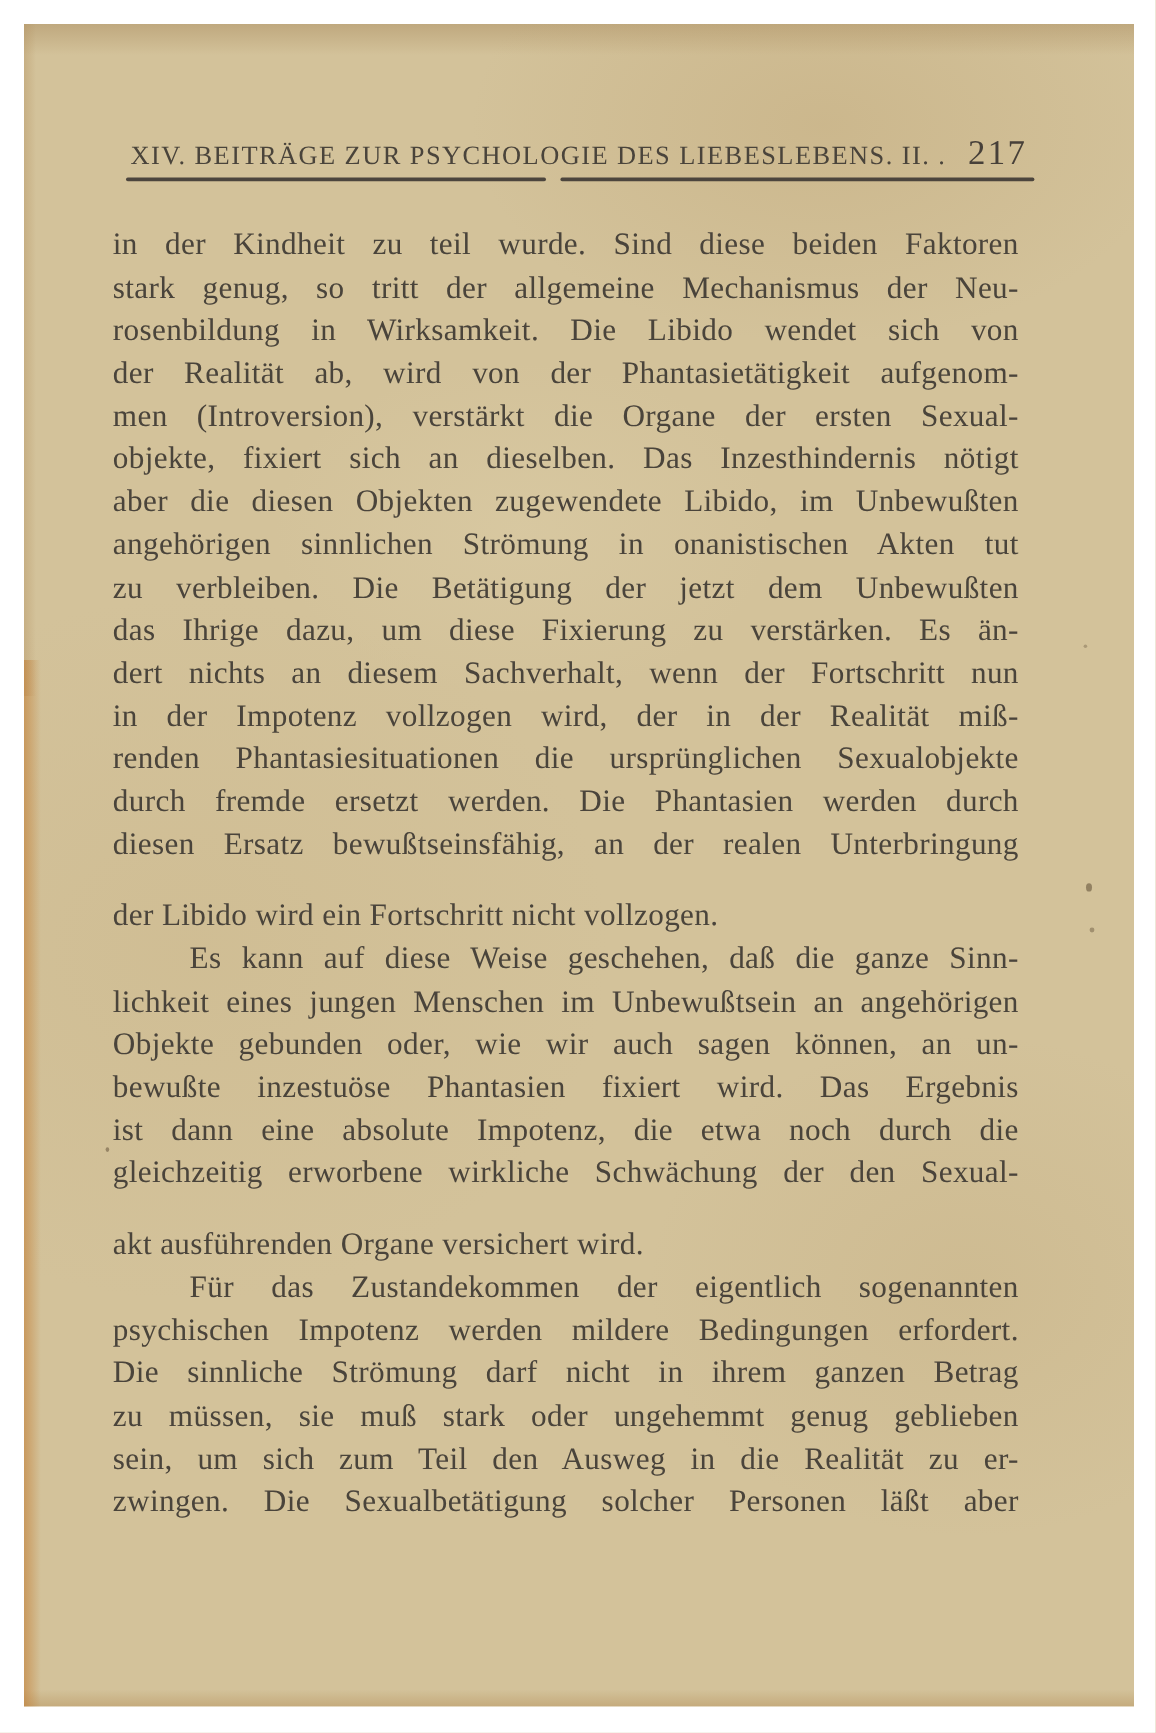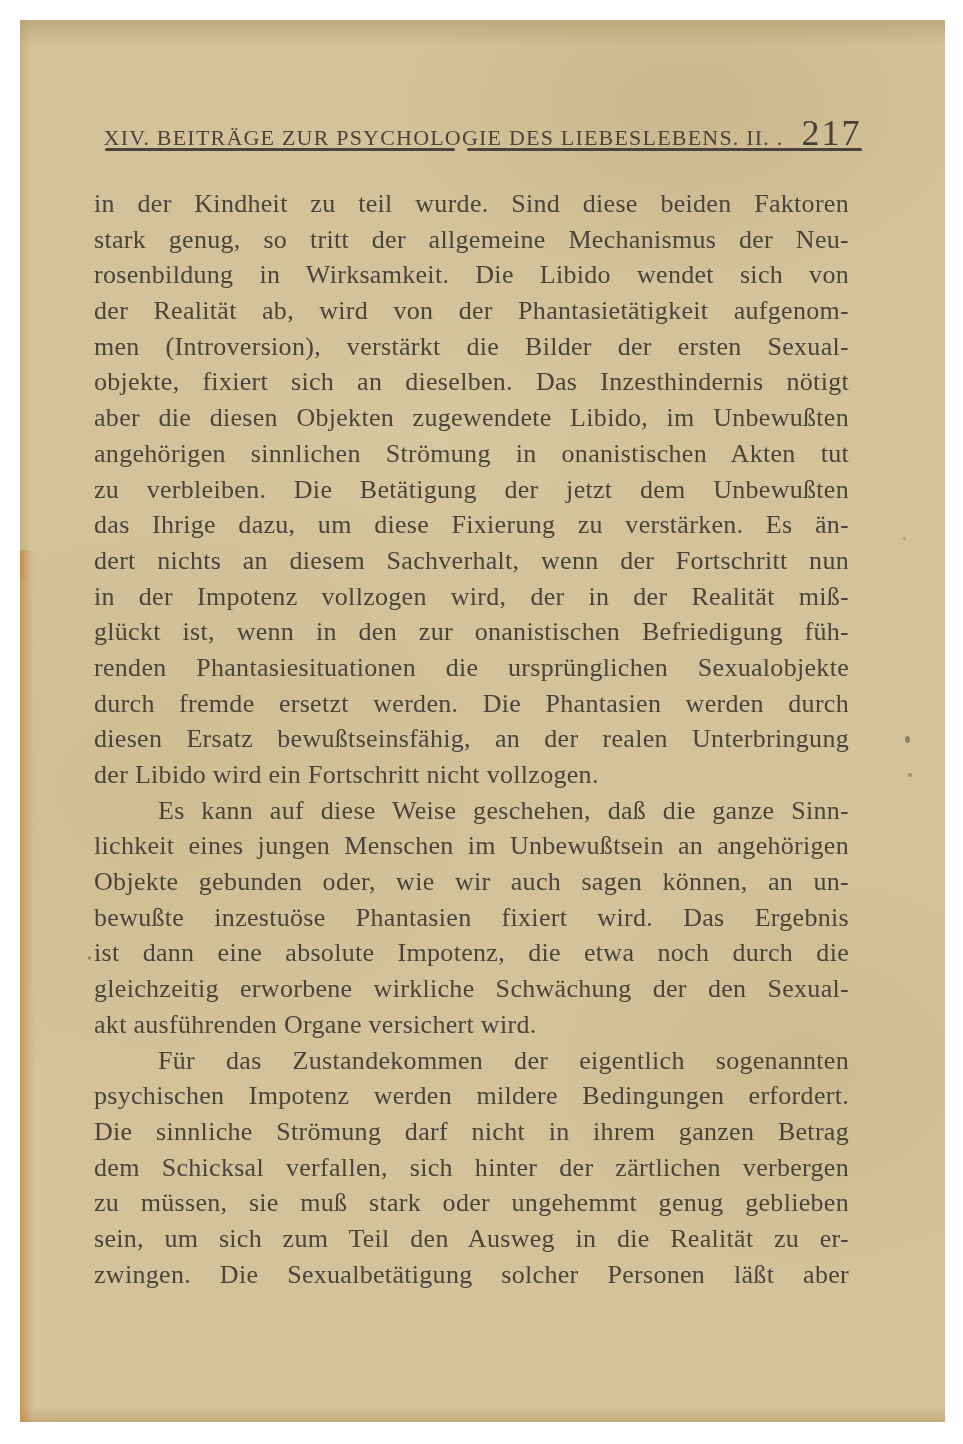--- a/index.html
+++ b/index.html
@@ -38,21 +38,21 @@
     display:flex;align-items:baseline;justify-content:center;
     box-sizing:border-box;
     white-space:nowrap;
   }
   .running-title{
     font-size:22px;
     letter-spacing:1.2px;
     color:#4a443b;
   }
   .page-number{
-    font-size:36px;
+    font-size:29px;
     letter-spacing:2px;
     margin-left:18px;
     color:#474039;
   }
   .rule{
     position:absolute;top:128px;height:2.6px;
     background:#4c453d;border-radius:2px;
   }
   .rule.left{left:85px;width:350px;}
   .rule.right{left:447px;width:395px;}
@@ -64,21 +64,21 @@
     font-size:26px;
     line-height:35.7px;
     height:35.7px;
     text-align:justify;
     text-align-last:justify;
     letter-spacing:0.3px;
     color:#4a443b;
     white-space:normal;
   }
   .line.indent{ text-indent:64px; }
-  .line.no-just{ text-align-last:left; }
+  .line.no-just{ text-align-last:left;margin-top:24px; }
   .speck{
     position:absolute;border-radius:50%;
     background:#6f5d44;
   }
 </style>
 </head>
 <body>
 
 <main class="paper">
 
@@ -91,44 +91,42 @@
   </header>
 
   <div class="rule left"></div>
   <div class="rule right"></div>
 
   <section class="body-text">
       <div class="line">in der Kindheit zu teil wurde. Sind diese beiden Faktoren</div>
       <div class="line">stark genug, so tritt der allgemeine Mechanismus der Neu-</div>
       <div class="line">rosenbildung in Wirksamkeit. Die Libido wendet sich von</div>
       <div class="line">der Realität ab, wird von der Phantasietätigkeit aufgenom-</div>
-      <div class="line">men (Introversion), verstärkt die Bilder der ersten Sexual-</div>
+      <div class="line">men (Introversion), verstärkt die Organe der ersten Sexual-</div>
       <div class="line">objekte, fixiert sich an dieselben. Das Inzesthindernis nötigt</div>
       <div class="line">aber die diesen Objekten zugewendete Libido, im Unbewußten</div>
       <div class="line">angehörigen sinnlichen Strömung in onanistischen Akten tut</div>
       <div class="line">zu verbleiben. Die Betätigung der jetzt dem Unbewußten</div>
       <div class="line">das Ihrige dazu, um diese Fixierung zu verstärken. Es än-</div>
       <div class="line">dert nichts an diesem Sachverhalt, wenn der Fortschritt nun</div>
       <div class="line">in der Impotenz vollzogen wird, der in der Realität miß-</div>
-      <div class="line">glückt ist, wenn in den zur onanistischen Befriedigung füh-</div>
       <div class="line">renden Phantasiesituationen die ursprünglichen Sexualobjekte</div>
       <div class="line">durch fremde ersetzt werden. Die Phantasien werden durch</div>
       <div class="line">diesen Ersatz bewußtseinsfähig, an der realen Unterbringung</div>
       <div class="line no-just">der Libido wird ein Fortschritt nicht vollzogen.</div>
       <div class="line indent">Es kann auf diese Weise geschehen, daß die ganze Sinn-</div>
       <div class="line">lichkeit eines jungen Menschen im Unbewußtsein an angehörigen</div>
       <div class="line">Objekte gebunden oder, wie wir auch sagen können, an un-</div>
       <div class="line">bewußte inzestuöse Phantasien fixiert wird. Das Ergebnis</div>
       <div class="line">ist dann eine absolute Impotenz, die etwa noch durch die</div>
       <div class="line">gleichzeitig erworbene wirkliche Schwächung der den Sexual-</div>
       <div class="line no-just">akt ausführenden Organe versichert wird.</div>
       <div class="line indent">Für das Zustandekommen der eigentlich sogenannten</div>
       <div class="line">psychischen Impotenz werden mildere Bedingungen erfordert.</div>
       <div class="line">Die sinnliche Strömung darf nicht in ihrem ganzen Betrag</div>
-      <div class="line">dem Schicksal verfallen, sich hinter der zärtlichen verbergen</div>
       <div class="line">zu müssen, sie muß stark oder ungehemmt genug geblieben</div>
       <div class="line">sein, um sich zum Teil den Ausweg in die Realität zu er-</div>
       <div class="line">zwingen. Die Sexualbetätigung solcher Personen läßt aber</div>
     </section>
 
   <div class="speck" style="left:885px;top:716px;width:5px;height:7px;opacity:.65;"></div>
   <div class="speck" style="left:888px;top:753px;width:4px;height:4px;opacity:.5;"></div>
   <div class="speck" style="left:68px;top:936px;width:3px;height:4px;opacity:.6;"></div>
   <div class="speck" style="left:883px;top:517px;width:3px;height:3px;opacity:.4;"></div>
 

